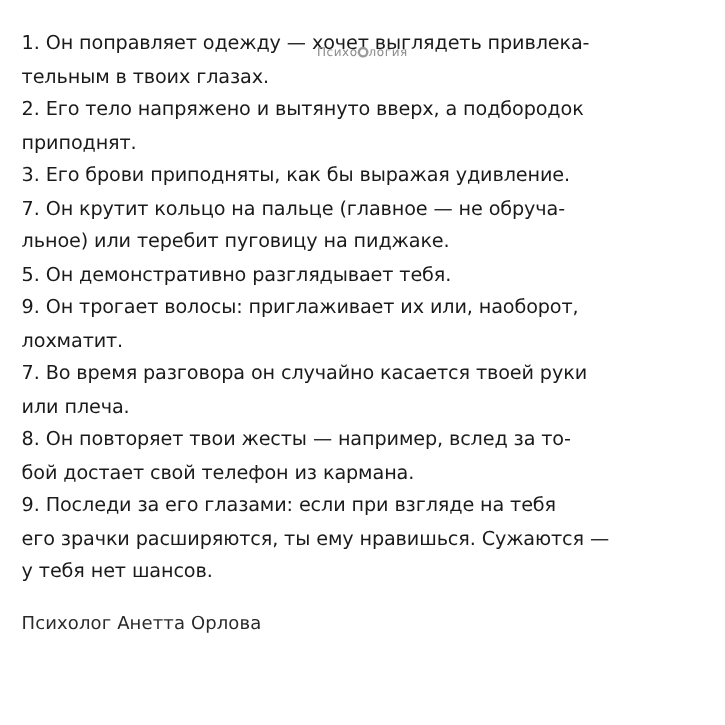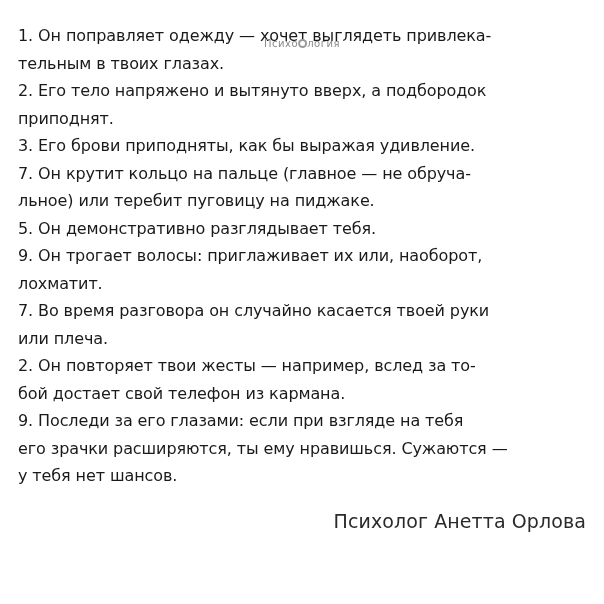--- a/index.html
+++ b/index.html
@@ -62,23 +62,23 @@
     position: relative;
     z-index: 1;
   }
   .item {
     margin: 0 0 0 0;
     padding: 0;
     white-space: pre-wrap;
   }
   .signature {
     margin-top: 20px;
-    text-align: right;
+    text-align: left;
     font-family: "DejaVu Sans", sans-serif;
-    font-size: 19px;
+    font-size: 15px;
     color: #2a2a2a;
     letter-spacing: 0.1px;
     padding-right: 4px;
   }
 </style>
 </head>
 <body>
 
 <div class="page">
 
@@ -90,21 +90,21 @@
     <p class="item">2. Его тело напряжено и вытянуто вверх, а подбородок
 приподнят.</p>
     <p class="item">3. Его брови приподняты, как бы выражая удивление.</p>
     <p class="item">7. Он крутит кольцо на пальце (главное — не обруча-
 льное) или теребит пуговицу на пиджаке.</p>
     <p class="item">5. Он демонстративно разглядывает тебя.</p>
     <p class="item">9. Он трогает волосы: приглаживает их или, наоборот,
 лохматит.</p>
     <p class="item">7. Во время разговора он случайно касается твоей руки
 или плеча.</p>
-    <p class="item">2. Он повторяет твои жесты — например, вслед за то-
+    <p class="item">8. Он повторяет твои жесты — например, вслед за то-
 бой достает свой телефон из кармана.</p>
     <p class="item">9. Последи за его глазами: если при взгляде на тебя
 его зрачки расширяются, ты ему нравишься. Сужаются —
 у тебя нет шансов.</p>
   </div>
 
   <div class="signature">Психолог Анетта Орлова</div>
 
 </div>
 

